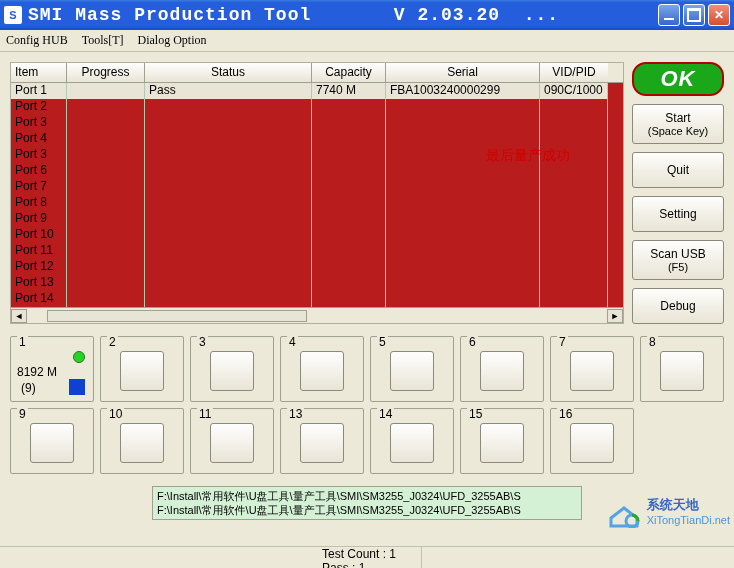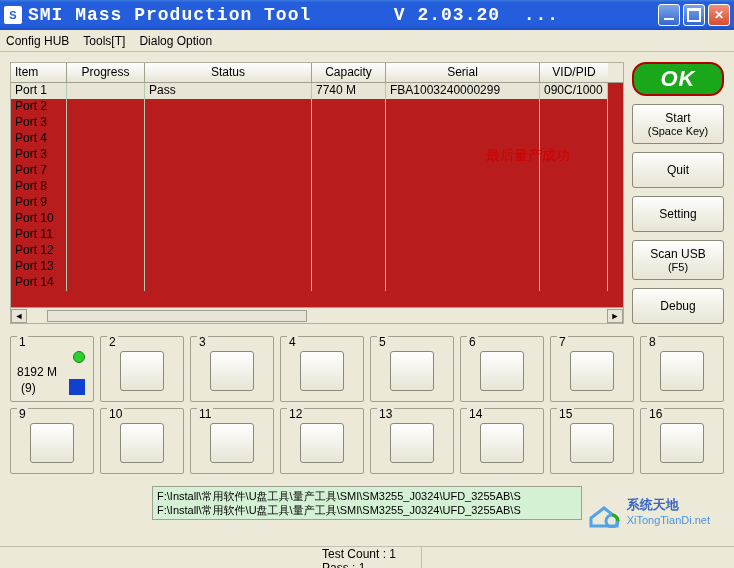--- a/index.html
+++ b/index.html
@@ -55,21 +55,21 @@
 
   
   .menubar {
     height: 22px;
     background: #ece9d8;
     display:flex;
     align-items:center;
     padding: 0 6px;
     border-bottom: 1px solid #c0c0b0;
   }
-  .menubar span { margin-right: 14px; cursor:default; }
+  .menubar span { margin-right: 14px; cursor:default;font-family:Liberation Serif, serif; }
 
   
   .main {
     position: relative;
     padding: 10px;
     height: calc(100% - 30px - 22px - 22px);
   }
 
   
   .upper {
@@ -231,21 +231,21 @@
     padding: 0 10px;
     border-right: 1px solid #c0c0b0;
     height:100%;
     display:flex; align-items:center;
     min-width: 110px;
   }
 
   
   .watermark {
     position:absolute;
-    right: 24px; bottom: 18px;
+    right: 4px; bottom: 18px;
     display:flex; align-items:center; gap:6px;
     opacity:0.95;
     pointer-events:none;
   }
   .wm-logo {
     width:34px; height:34px;
   }
   .wm-text { font-size:13px; }
   .wm-text .top { color:#3060c0; font-weight:bold;}
   .wm-text .bot { color:#4090e0; font-size:11px;}
@@ -318,20 +318,28 @@
           </div>
         <div class="tr">
             <div class="td col-item">Port 3</div>
             <div class="td col-prog"></div>
             <div class="td col-status"></div>
             <div class="td col-cap"></div>
             <div class="td col-serial"></div>
             <div class="td col-vid"></div>
           </div>
         <div class="tr">
+            <div class="td col-item">Port 6</div>
+            <div class="td col-prog"></div>
+            <div class="td col-status"></div>
+            <div class="td col-cap"></div>
+            <div class="td col-serial"></div>
+            <div class="td col-vid"></div>
+          </div>
+        <div class="tr">
             <div class="td col-item">Port 7</div>
             <div class="td col-prog"></div>
             <div class="td col-status"></div>
             <div class="td col-cap"></div>
             <div class="td col-serial"></div>
             <div class="td col-vid"></div>
           </div>
         <div class="tr">
             <div class="td col-item">Port 8</div>
             <div class="td col-prog"></div>
@@ -459,24 +467,20 @@
     <div class="slot">
         <span class="num">9</span>
         <div class="inner-btn"></div>
       </div>
     <div class="slot">
         <span class="num">10</span>
         <div class="inner-btn"></div>
       </div>
     <div class="slot">
         <span class="num">11</span>
-        <div class="inner-btn"></div>
-      </div>
-    <div class="slot">
-        <span class="num">12</span>
         <div class="inner-btn"></div>
       </div>
     <div class="slot">
         <span class="num">13</span>
         <div class="inner-btn"></div>
       </div>
     <div class="slot">
         <span class="num">14</span>
         <div class="inner-btn"></div>
       </div>

